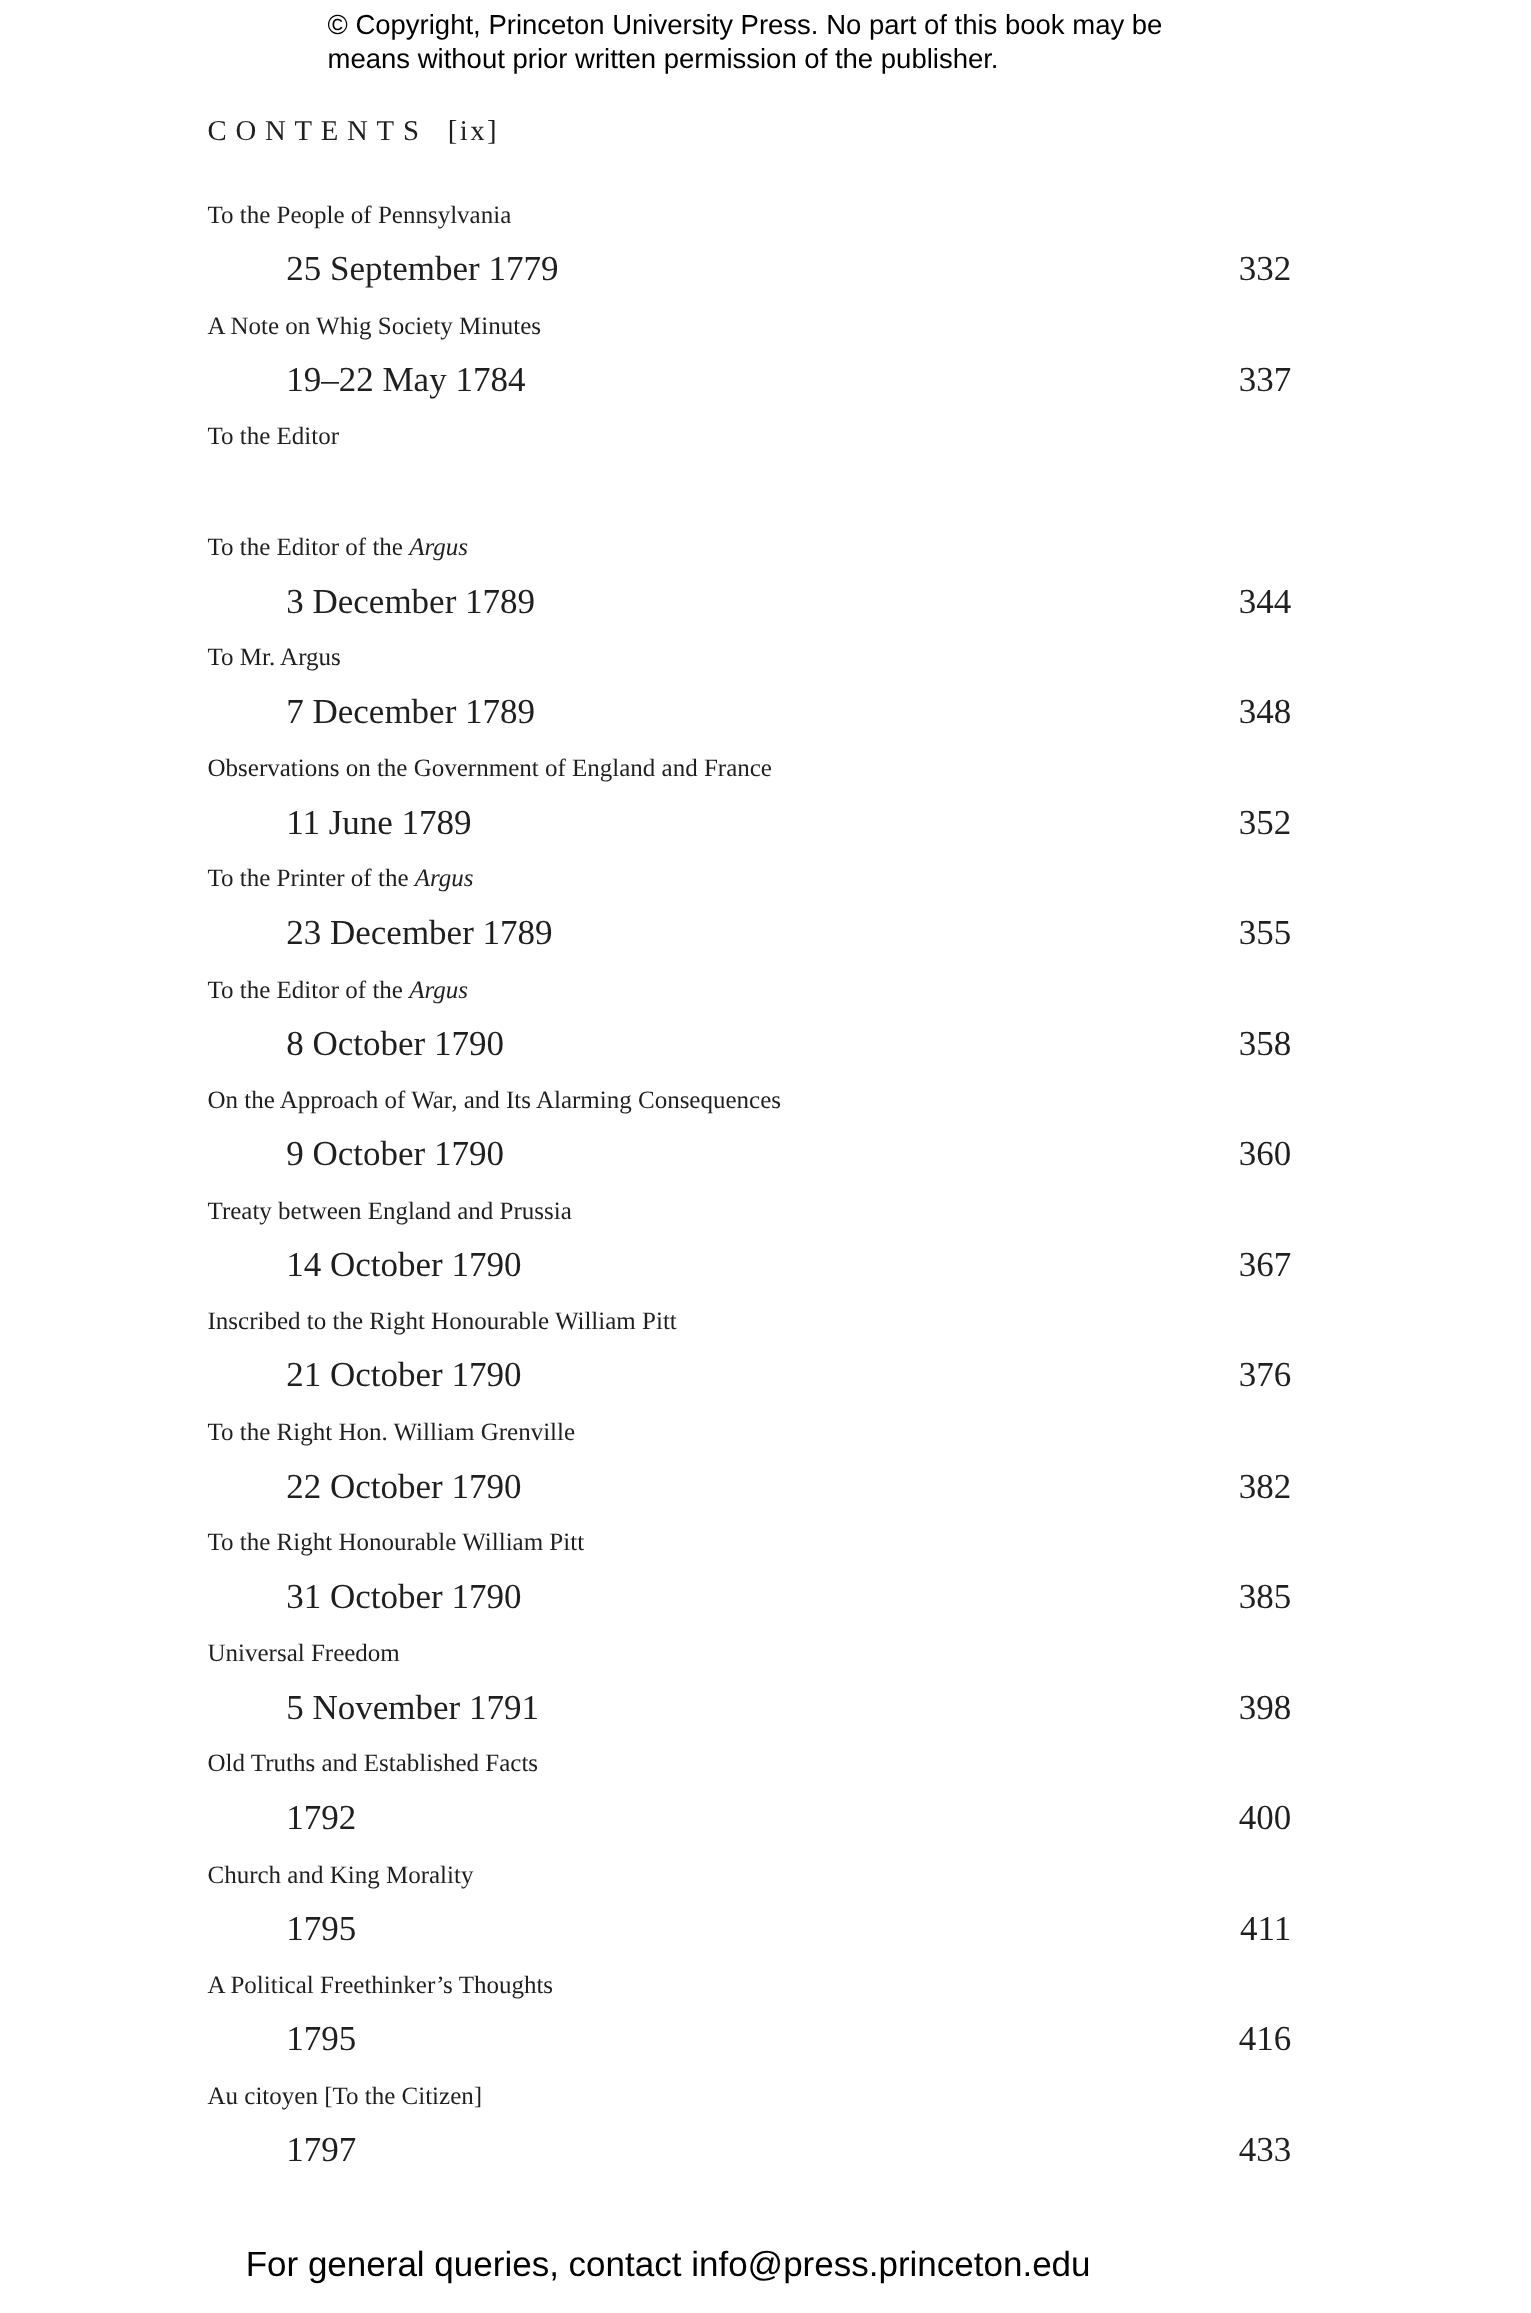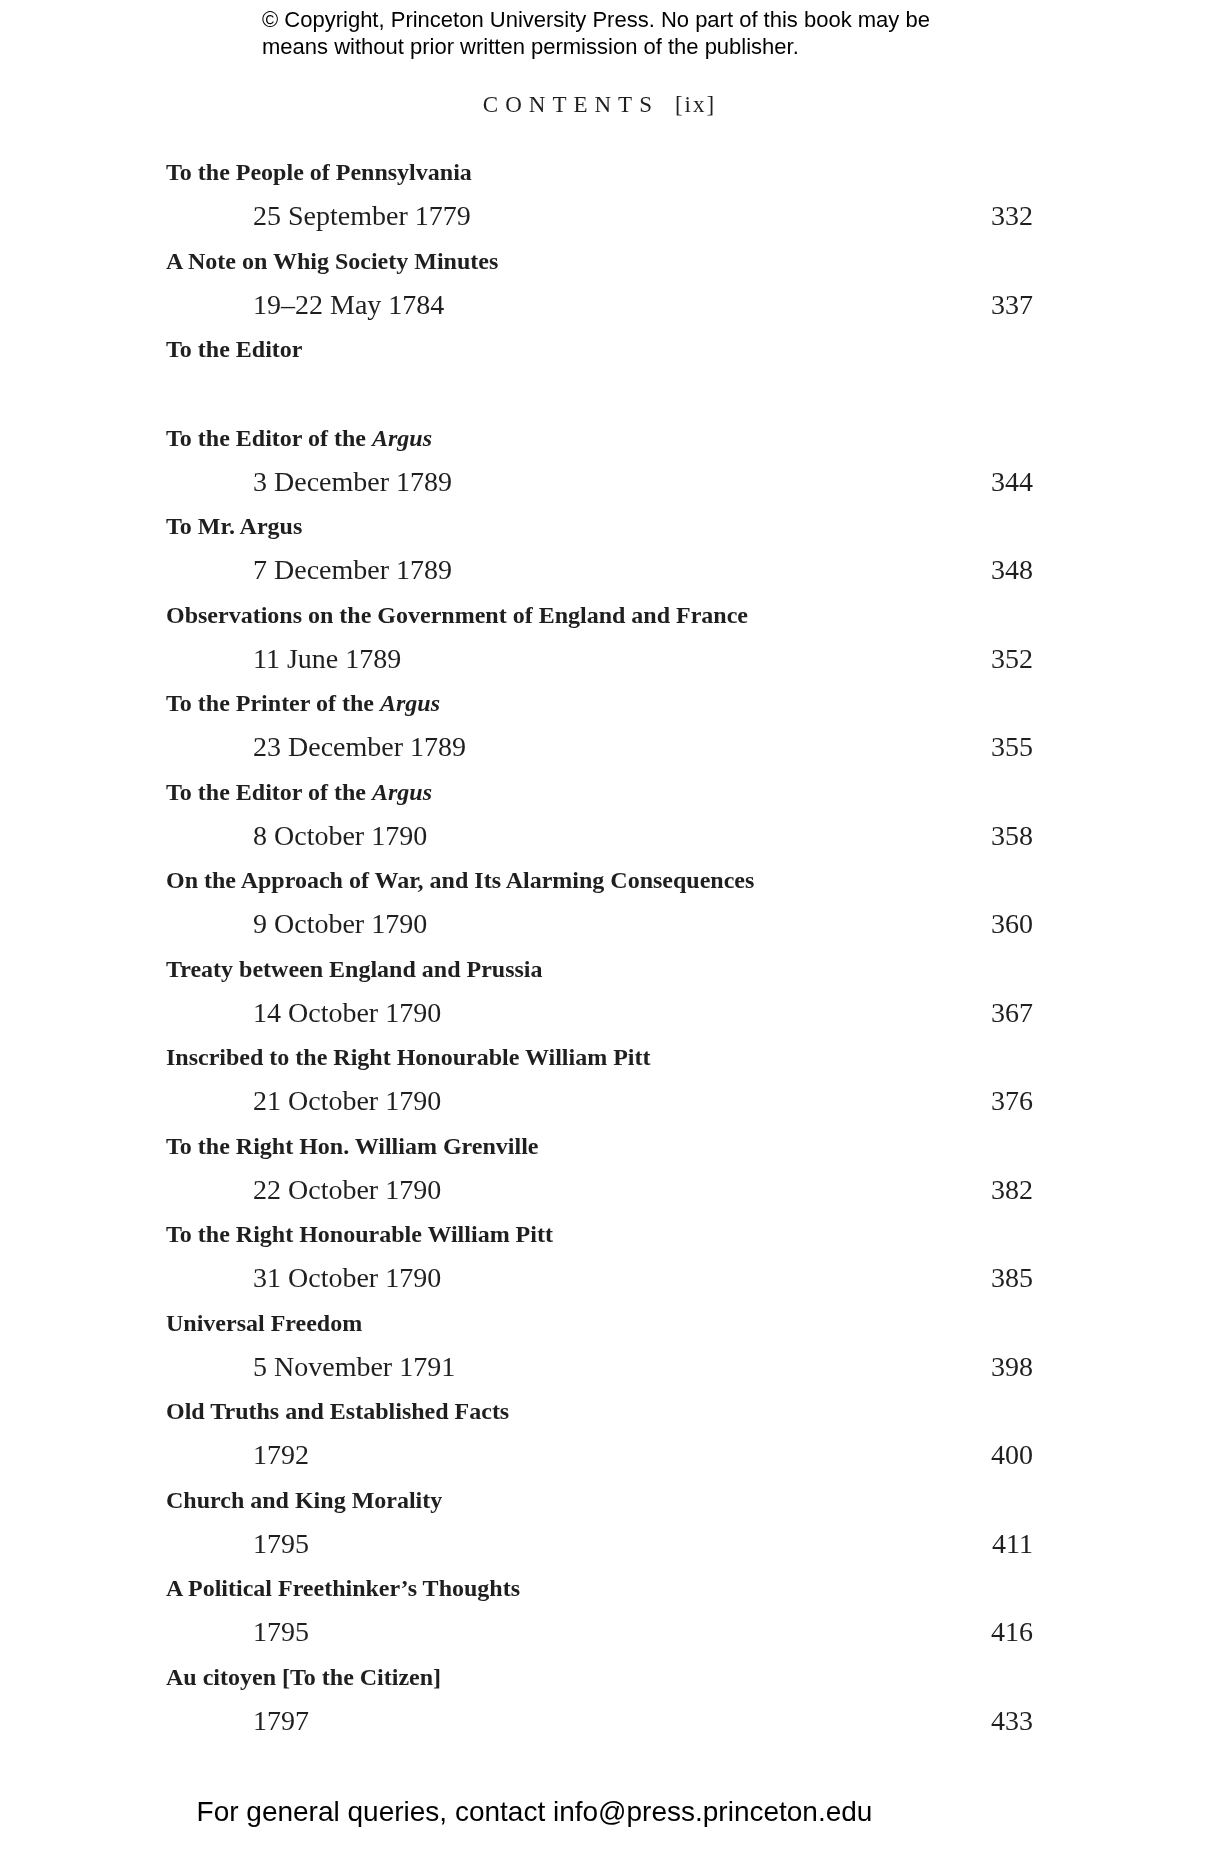--- a/index.html
+++ b/index.html
@@ -23,21 +23,21 @@
     line-height: 27px;
     color: #000000;
   }
 
   
   .contents-head {
     position: absolute;
     left: 166px;
     top: 92px;
     width: 867px;
-    text-align: center;
+    text-align: left;
     font-size: 23px;
     line-height: 26px;
     color: #1f1f1f;
     white-space: nowrap;
   }
   .contents-head .head-title {
     letter-spacing: 7px;
   }
   .contents-head .head-folio {
     letter-spacing: 2px;
@@ -48,34 +48,33 @@
   .toc-list {
     position: absolute;
     left: 166px;
     top: 150px;
     width: 867px;
   }
   .entry {
     height: 88.5px;
   }
   .entry-title {
-    font-size: 24px;
+    font-size: 20px;
     line-height: 44px;
     white-space: nowrap;
-    font-weight: bold;
   }
   .entry-title .t-italic { font-style: italic; }
   .entry-meta {
     display: flex;
     align-items: baseline;
     font-size: 28px;
     line-height: 44px;
   }
   .entry-date {
-    margin-left: 87px;
+    margin-left: 63px;
     white-space: nowrap;
   }
   .entry-page {
     margin-left: auto;
     text-align: center;
     white-space: nowrap;
   }
 
   
   .footer {

